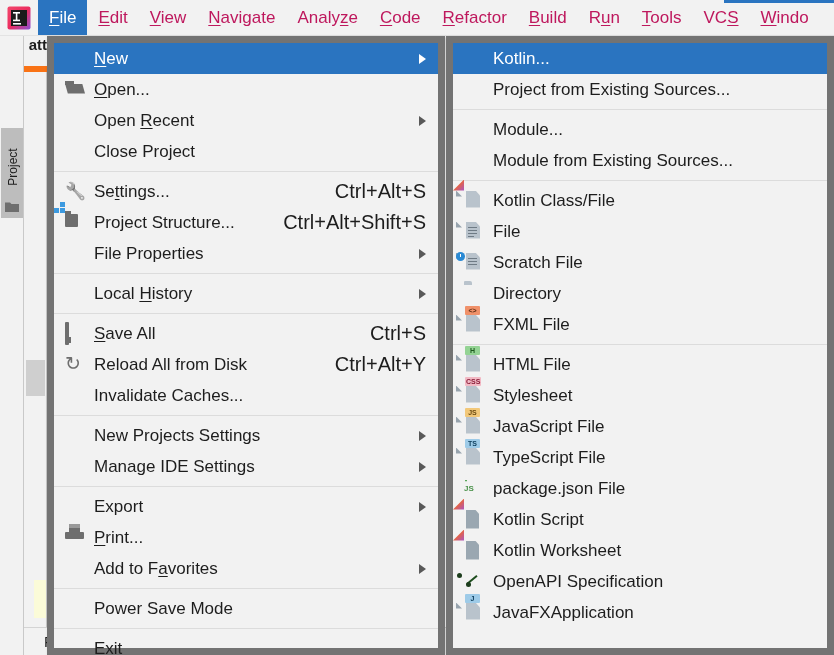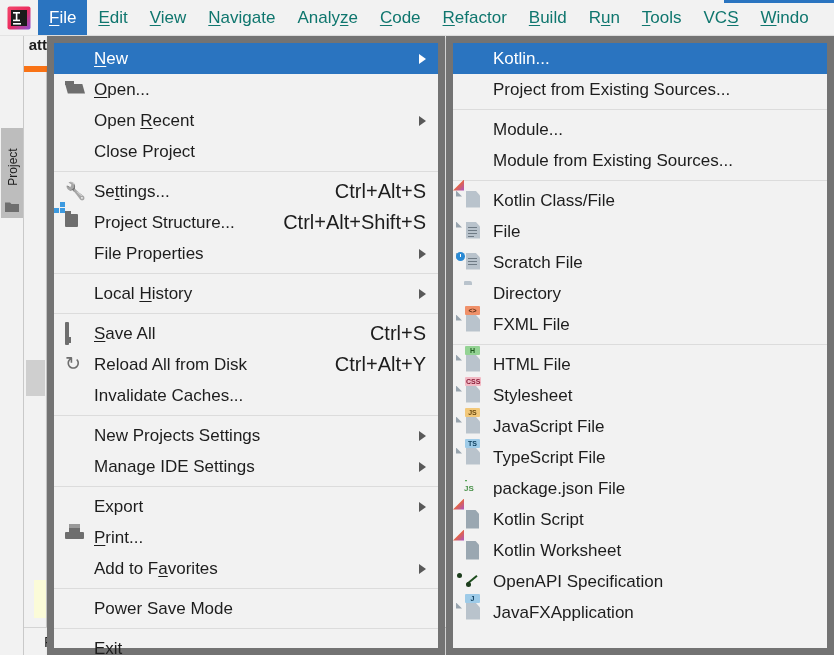--- a/index.html
+++ b/index.html
@@ -89,21 +89,21 @@
   .menubar {
     position: absolute; left: 0; top: 0; width: 834px; height: 36px;
     background: #f2f2f2; display: flex; align-items: stretch;
     border-bottom: 1px solid #e3e3e3;
   }
   .ij-logo {
     width: 38px; display: flex; align-items: center; justify-content: center;
   }
   .menu-item {
     display: flex; align-items: center; padding: 0 11px;
-    font-size: 17px; color: #0f766e; white-space: nowrap;
+    font-size: 17px; color: #be185d; white-space: nowrap;
     cursor: default;
   }
   .menu-item.active { background: #2a74c0; color: #ffffff; }
   .menu-item u { text-decoration: underline; text-underline-offset: 2px; }
   .top-accent {
     position: absolute; right: 0; top: 0; width: 110px; height: 3px;
     background: #2a74c0;
   }
 
   

